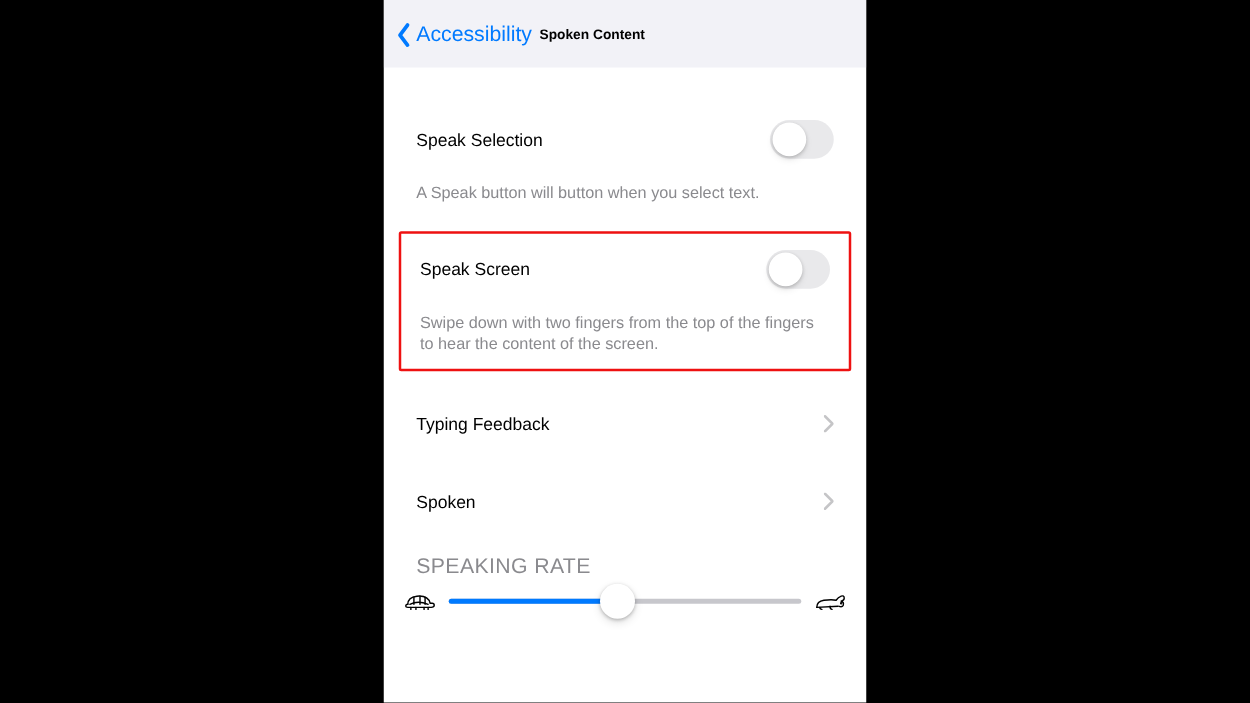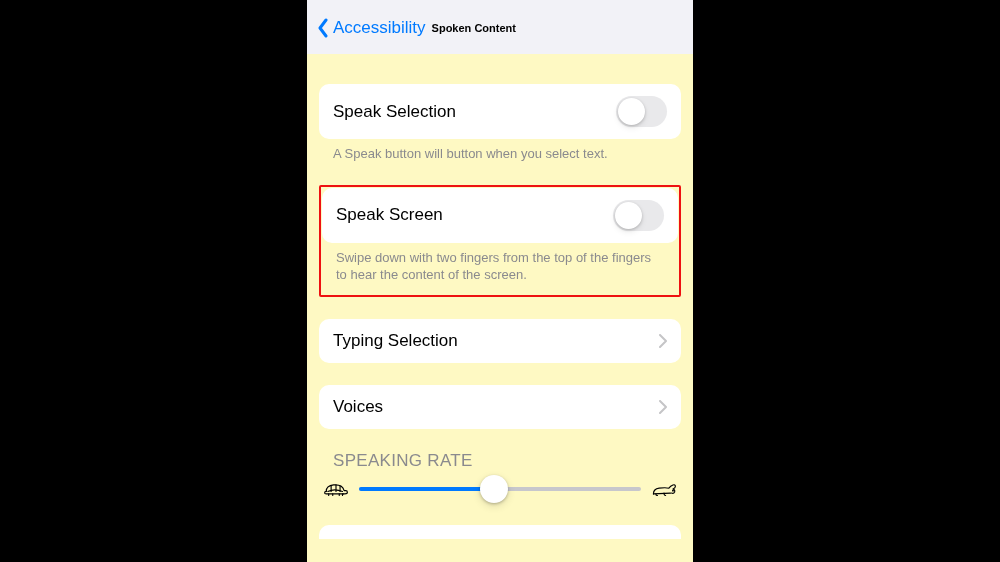--- a/index.html
+++ b/index.html
@@ -10,21 +10,21 @@
     background: #000;
     font-family: -apple-system, "Helvetica Neue", Helvetica, Arial, sans-serif;
     overflow: hidden;
   }
   .phone {
     position: absolute;
     left: 307px;
     top: 0;
     width: 386px;
     height: 562px;
-    background: #fef9c3;
+    background: #ffffff;
     overflow: hidden;
   }
   .nav {
     display: flex;
     align-items: center;
     height: 44px;
     padding: 6px 10px 4px 10px;
     background: #f2f2f7;
   }
   .back-area {
@@ -57,21 +57,21 @@
   .cell {
     background: #fff;
     border-radius: 10px;
     padding: 12px 14px;
     display: flex;
     align-items: center;
     justify-content: space-between;
   }
 
   .cell-title {
-    font-size: 17px;
+    font-size: 14px;
     color: #000;
   }
 
   .footer-text {
     font-size: 13px;
     color: #8a8a8e;
     padding: 6px 14px 0 14px;
     line-height: 1.35;
   }
 
@@ -202,32 +202,32 @@
         <span class="cell-title">Speak Screen</span>
         <div class="toggle">
           <div class="toggle-knob"></div>
         </div>
       </div>
       <div class="footer-text">Swipe down with two fingers from the top of the fingers to hear the content of the screen.</div>
     </div>
 
     <div class="group">
       <div class="cell">
-        <span class="cell-title">Typing Selection</span>
+        <span class="cell-title">Typing Feedback</span>
         <span class="disclosure">
           <svg width="8" height="14" viewBox="0 0 8 14">
               <polyline points="1,1 7,7 1,13" fill="none" stroke="#c5c5c7" stroke-width="2" stroke-linecap="round" stroke-linejoin="round"></polyline>
             </svg>
         </span>
       </div>
     </div>
 
     <div class="group">
       <div class="cell">
-        <span class="cell-title">Voices</span>
+        <span class="cell-title">Spoken</span>
         <span class="disclosure">
           <svg width="8" height="14" viewBox="0 0 8 14">
               <polyline points="1,1 7,7 1,13" fill="none" stroke="#c5c5c7" stroke-width="2" stroke-linecap="round" stroke-linejoin="round"></polyline>
             </svg>
         </span>
       </div>
     </div>
 
     <div class="group" style="margin-bottom:0;">
       <div class="section-header">SPEAKING RATE</div>

